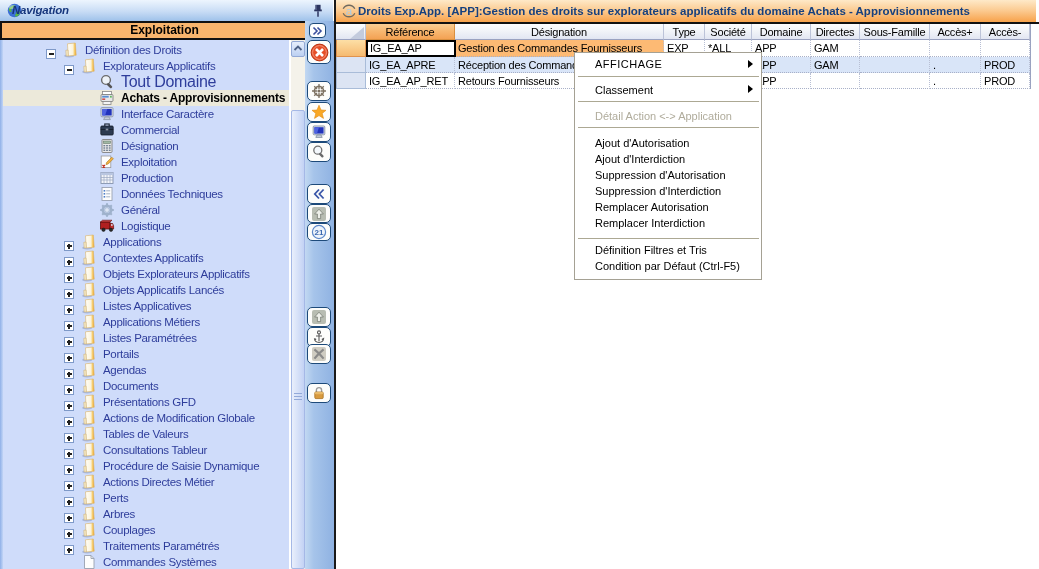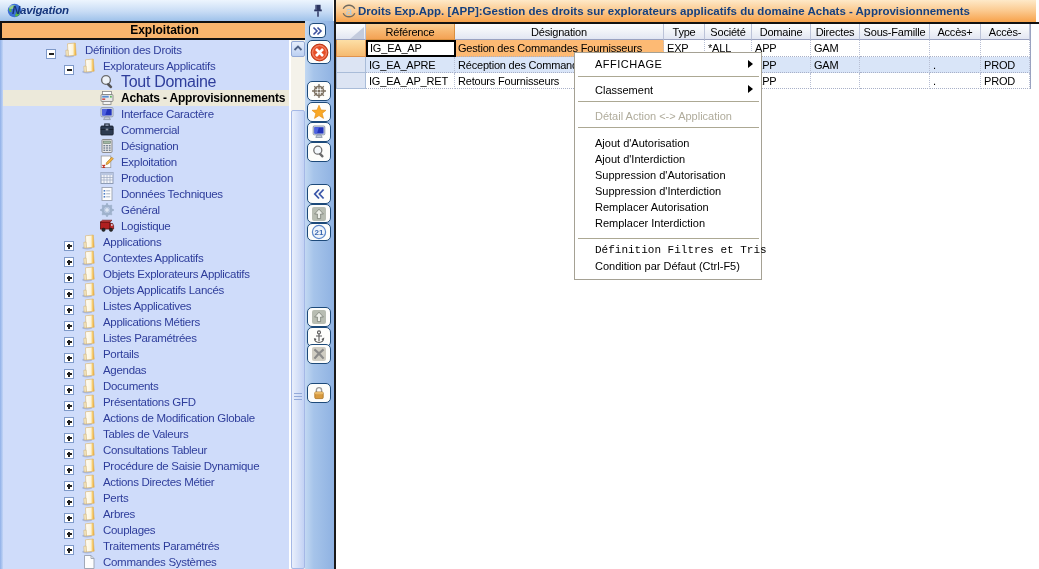--- a/index.html
+++ b/index.html
@@ -718,19 +718,19 @@
       <div style="position:absolute;right:8px;top:6.5px;width:0;height:0;border-left:5px solid #000;border-top:4.5px solid transparent;border-bottom:4.5px solid transparent;"></div>
       <div class="mi" style="top:28.5px;color:#000;">Classement</div>
       <div style="position:absolute;right:8px;top:32.0px;width:0;height:0;border-left:5px solid #000;border-top:4.5px solid transparent;border-bottom:4.5px solid transparent;"></div>
       <div class="mi" style="top:54.5px;color:#b0ac9c;">Détail Action &lt;-&gt; Application</div>
       <div class="mi" style="top:81.6px;color:#000;">Ajout d'Autorisation</div>
       <div class="mi" style="top:97.7px;color:#000;">Ajout d'Interdiction</div>
       <div class="mi" style="top:113.8px;color:#000;">Suppression d'Autorisation</div>
       <div class="mi" style="top:129.9px;color:#000;">Suppression d'Interdiction</div>
       <div class="mi" style="top:146.0px;color:#000;">Remplacer Autorisation</div>
       <div class="mi" style="top:162.1px;color:#000;">Remplacer Interdiction</div>
-      <div class="mi" style="top:188.5px;color:#000;font-family:Liberation Mono, monospace;">Définition Filtres et Tris</div>
+      <div class="mi" style="top:188.5px;color:#000;">Définition Filtres et Tris</div>
       <div class="mi" style="top:204.5px;color:#000;">Condition par Défaut (Ctrl-F5)</div>
       <div class="sep" style="top:23.0px;"></div>
       <div class="sep" style="top:48.0px;"></div>
       <div class="sep" style="top:73.5px;"></div>
       <div class="sep" style="top:185.0px;"></div>
     </div>
 </div>
 </body></html>

